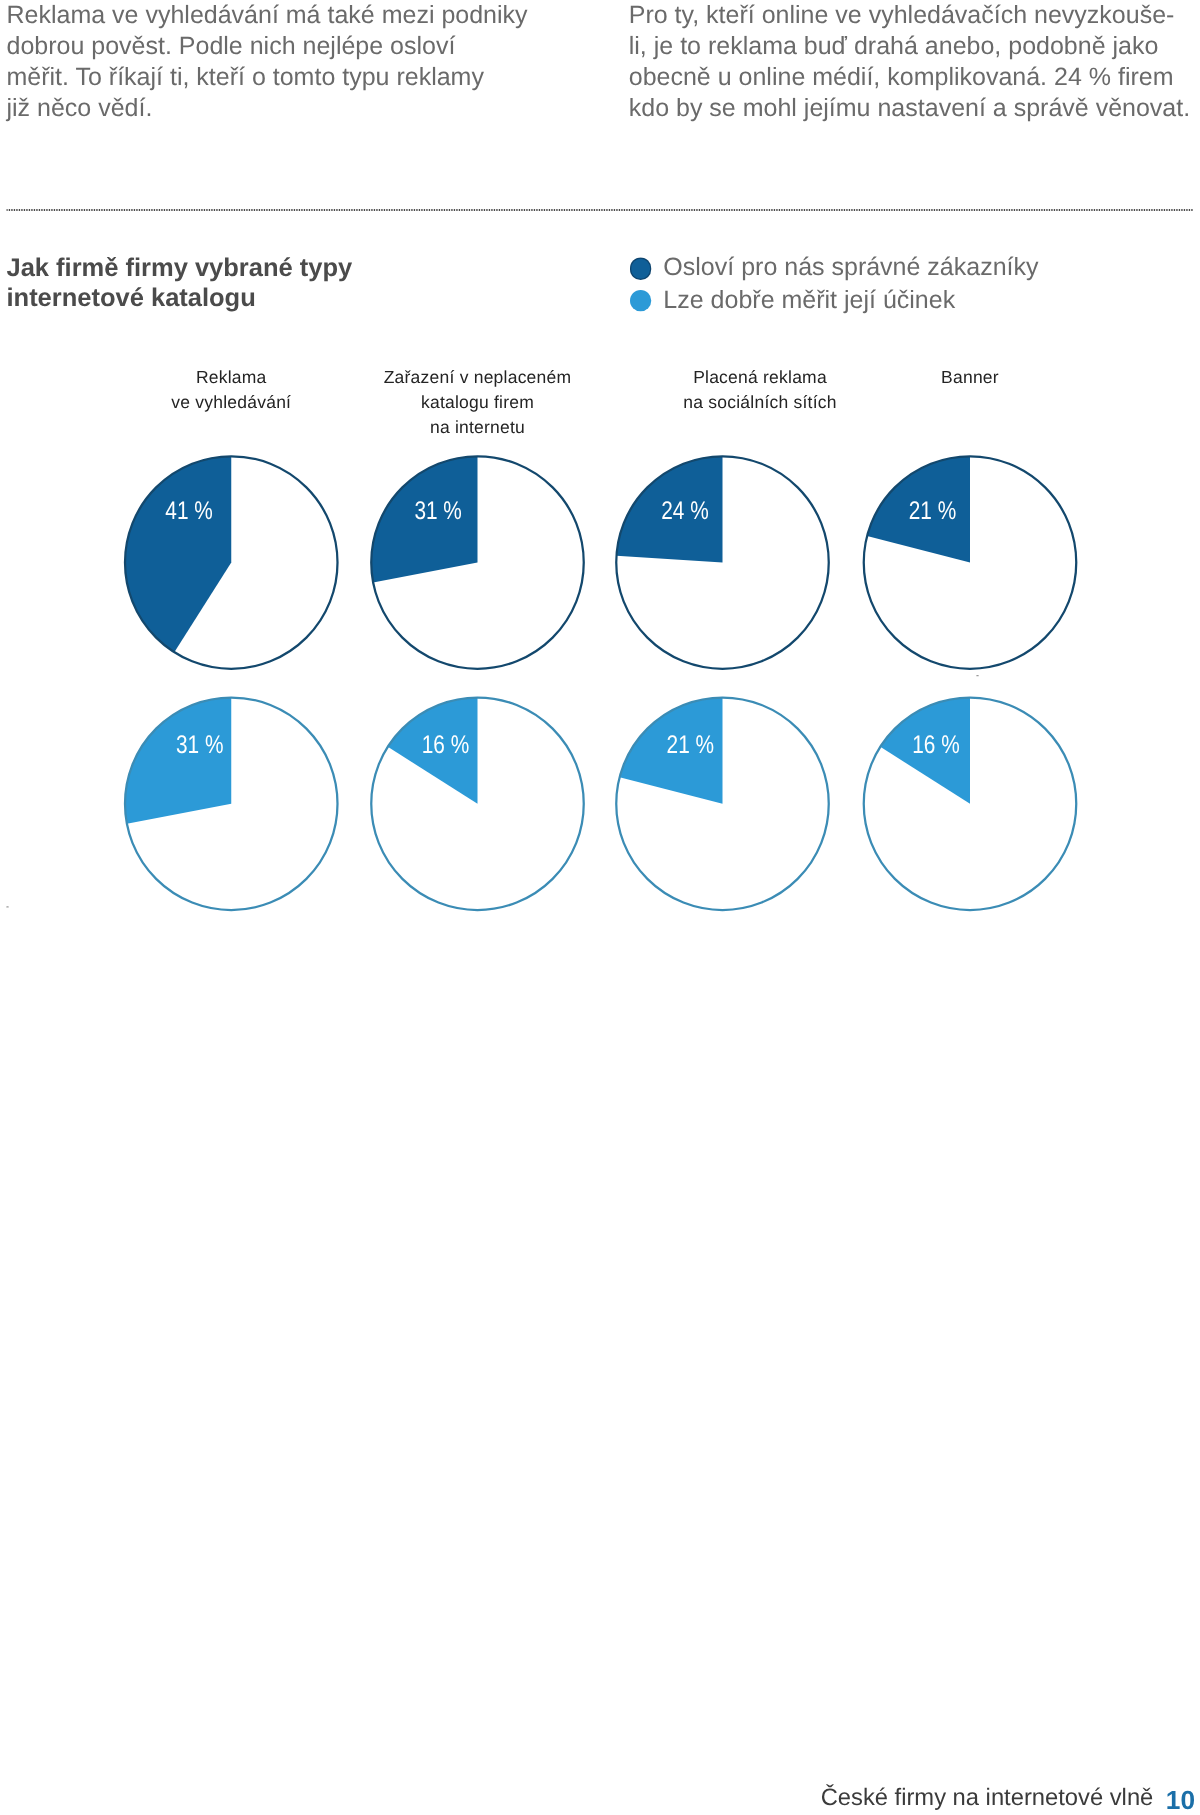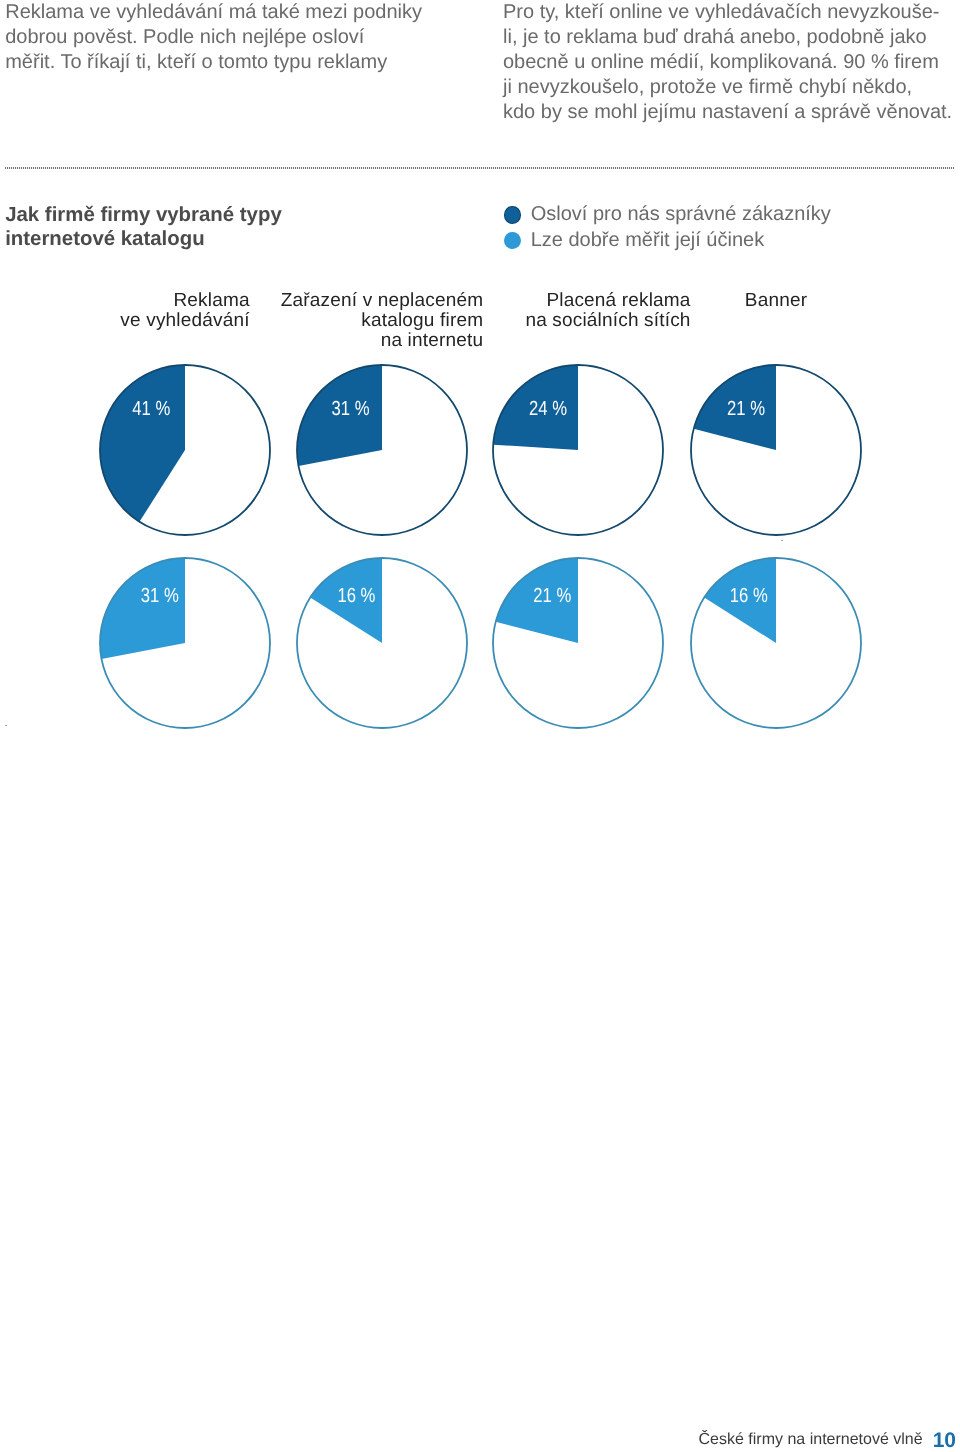--- a/index.html
+++ b/index.html
@@ -12,43 +12,43 @@
   #colR{left:503px;top:-0.5px;}
   .rule{position:absolute;left:5px;top:166.6px;width:950px;height:2px;overflow:hidden;}
   .rule svg{display:block;}
   .heading{position:absolute;left:5.2px;top:203.3px;font-size:20.4px;font-weight:bold;color:#4b4b4b;}
   .heading div{height:24.2px;line-height:24.2px;white-space:nowrap;}
   .legend{position:absolute;left:503.8px;top:202.2px;}
   .lg-row{display:flex;align-items:center;height:25.5px;}
   .lg-dot{width:17.4px;height:17.4px;border-radius:50%;margin-right:9.5px;flex:none;box-sizing:border-box;}
   #d0{border:1px solid rgba(12,50,82,0.6);}
   .lg-txt{font-size:20px;color:#6a6a6a;line-height:25.5px;}
-  .clabel{position:absolute;font-size:19px;color:#242424;text-align:right;letter-spacing:0.18px;
+  .clabel{position:absolute;font-size:14px;color:#242424;text-align:center;letter-spacing:0.18px;
           transform:translateX(-50%);top:290.7px;white-space:nowrap;}
   .clabel div{height:20.2px;line-height:20.2px;}
   .pies{position:absolute;left:0;top:0;}
   .speck{position:absolute;width:1.8px;height:1.8px;border-radius:50%;background:#9a9a9a;}
   .footer{position:absolute;left:0;top:1430px;width:956px;text-align:right;}
-  .f-txt{font-size:16px;color:#3b3b3b;line-height:16px;position:relative;top:0px;}
+  .f-txt{font-size:19px;color:#3b3b3b;line-height:16px;position:relative;top:0px;}
   .f-num{font-size:21px;font-weight:bold;color:#1b6fa8;margin-left:10px;line-height:16px;position:relative;top:2.5px;}
 </style>
 </head>
 <body>
 
 <div class="page">
   <div class="col-text" id="colL">
       <div>Reklama ve vyhledávání má také mezi podniky</div>
       <div>dobrou pověst. Podle nich nejlépe osloví</div>
       <div>měřit. To říkají ti, kteří o tomto typu reklamy</div>
+      <div>již něco vědí.</div>
     </div>
   <div class="col-text" id="colR">
       <div>Pro ty, kteří online ve vyhledávačích nevyzkouše-</div>
       <div>li, je to reklama buď drahá anebo, podobně jako</div>
-      <div>obecně u online médií, komplikovaná. 90 % firem</div>
-      <div>ji nevyzkoušelo, protože ve firmě chybí někdo,</div>
+      <div>obecně u online médií, komplikovaná. 24 % firem</div>
       <div>kdo by se mohl jejímu nastavení a správě věnovat.</div>
     </div>
   <div class="rule">
       <svg width="950" height="2" viewBox="0 0 950 2">
         <line x1="0" y1="1" x2="950" y2="1" stroke="#4a4a4a" stroke-width="1.7" stroke-dasharray="1.1 0.9"></line>
       </svg>
     </div>
   <div class="heading" id="heading">
       <div>Jak firmě firmy vybrané typy</div>
       <div>internetové katalogu</div>

